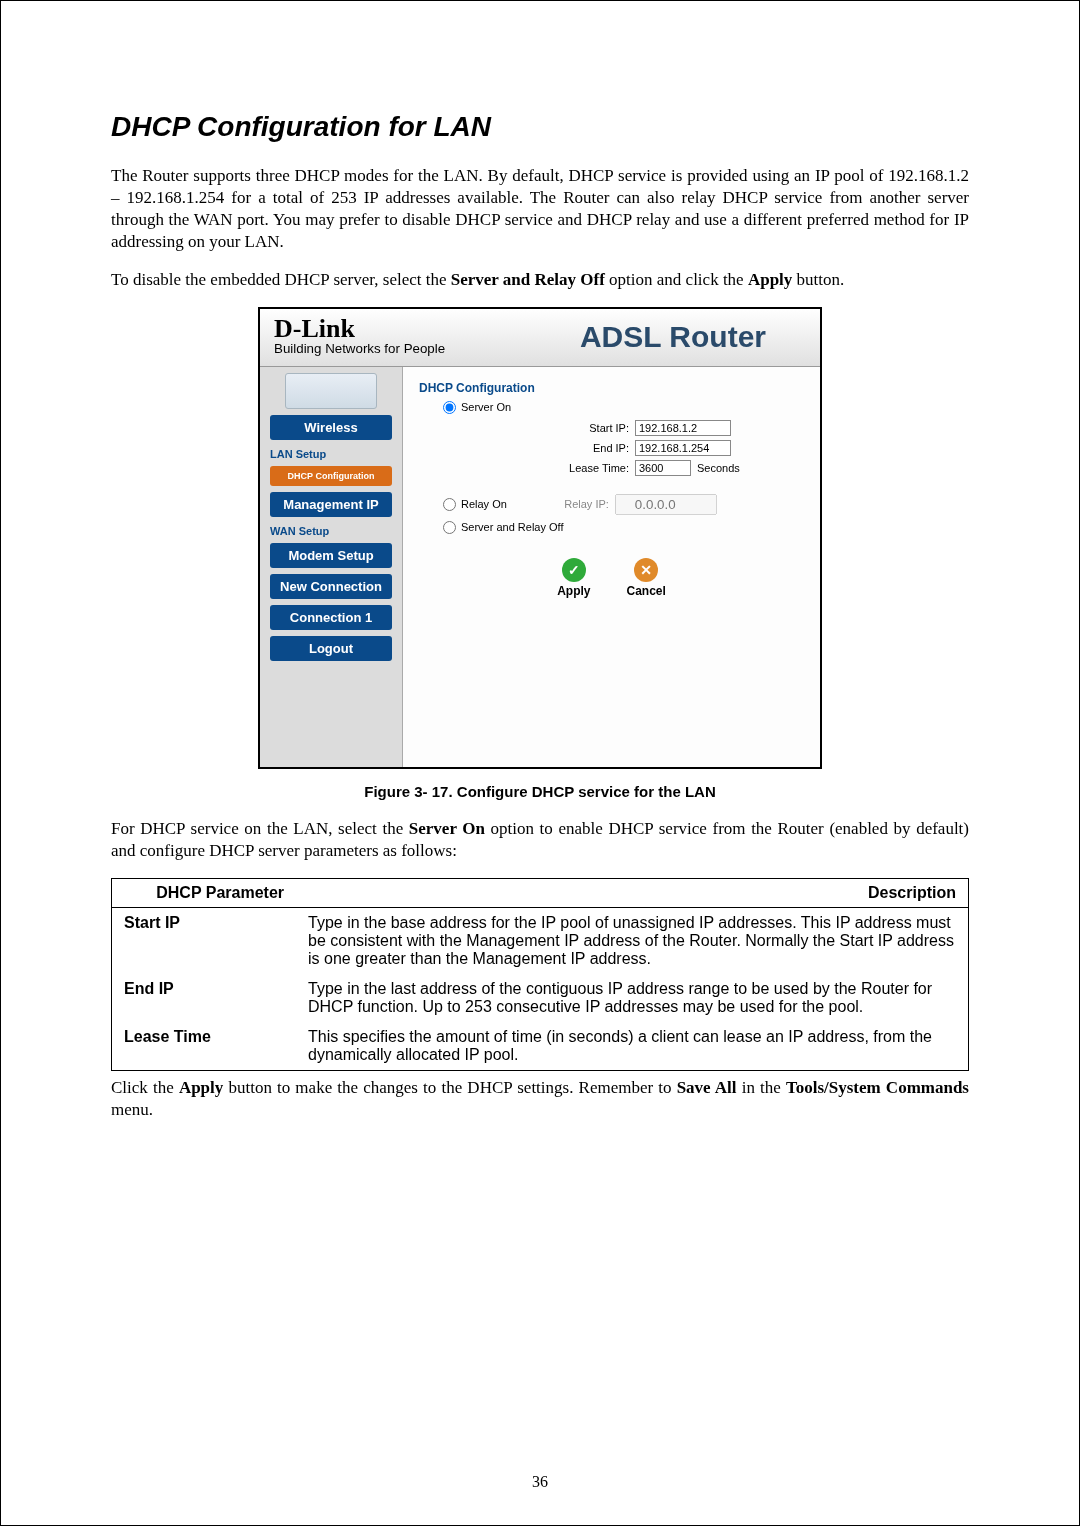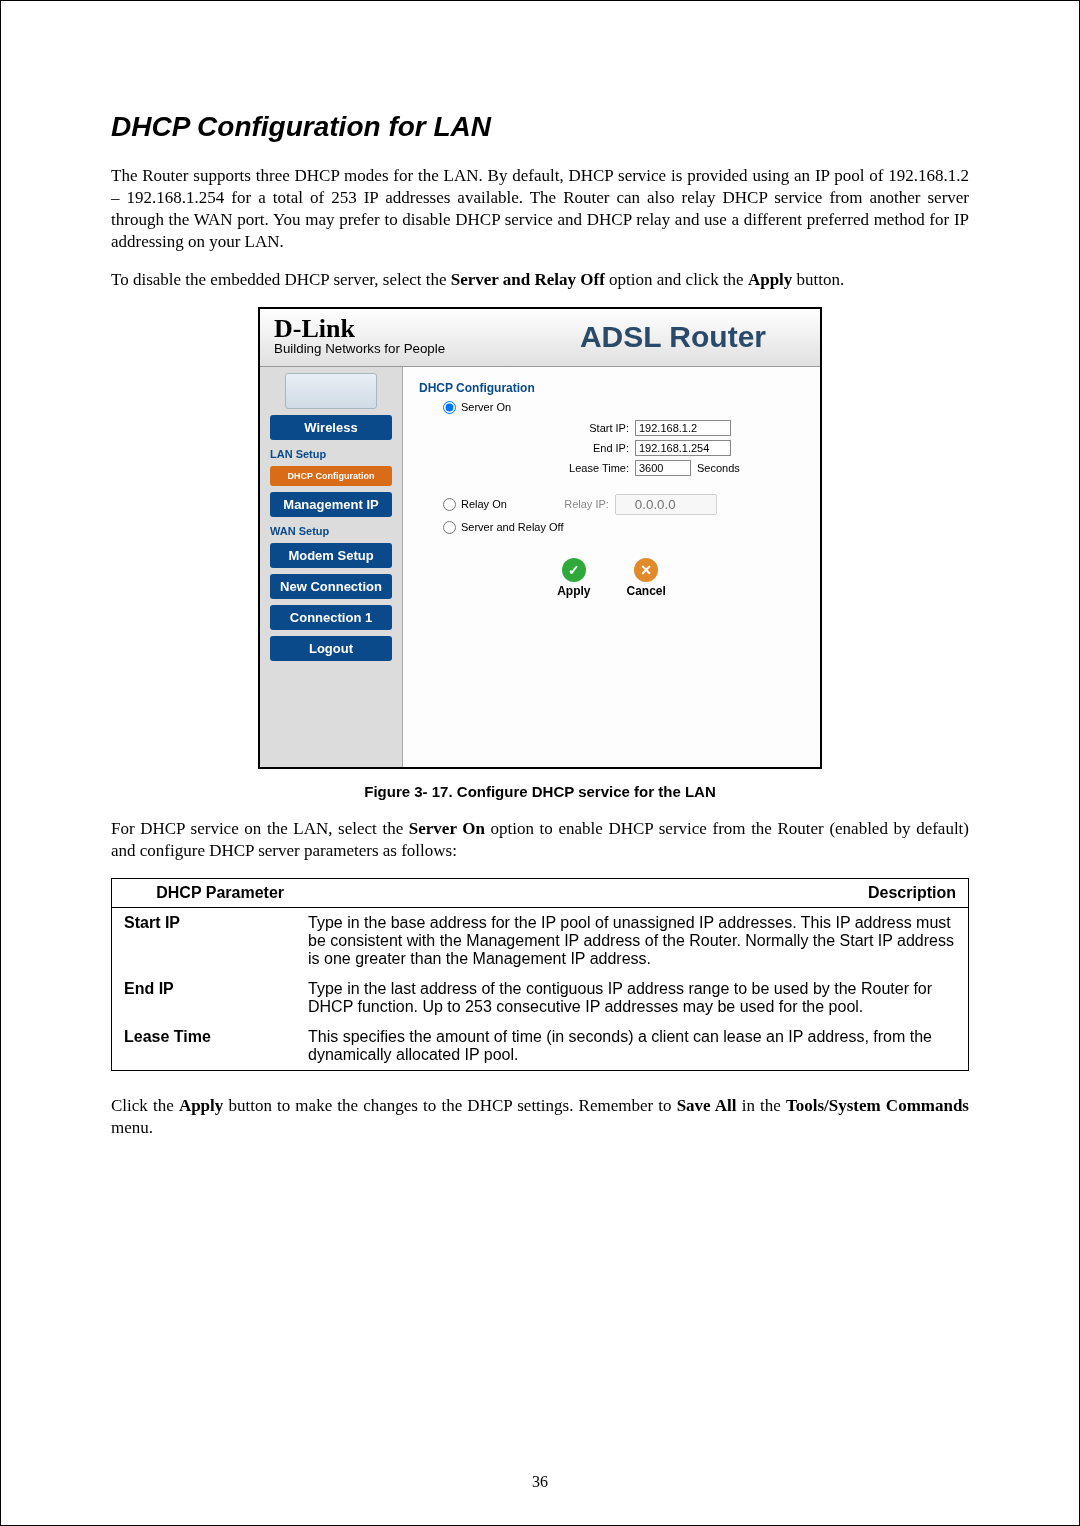--- a/index.html
+++ b/index.html
@@ -331,19 +331,19 @@
         <td>End IP</td>
         <td>Type in the last address of the contiguous IP address range to be used by the Router for DHCP function. Up to 253 consecutive IP addresses may be used for the pool.</td>
       </tr>
       <tr>
         <td>Lease Time</td>
         <td>This specifies the amount of time (in seconds) a client can lease an IP address, from the dynamically allocated IP pool.</td>
       </tr>
     </tbody>
       </table>
 
-    <p class="body" style="margin-top:24px">
+    <p class="body" style="margin-top:6px">
       <span>Click the </span><span class="strong">Apply</span><span> button to make the changes to the DHCP settings. Remember to </span><span class="strong">Save All</span><span> in the </span><span class="strong">Tools/System Commands</span><span> menu.</span>
     </p>
   </div>
 
   <div class="pgnum">36</div>
 </div>
 
 </body></html>

